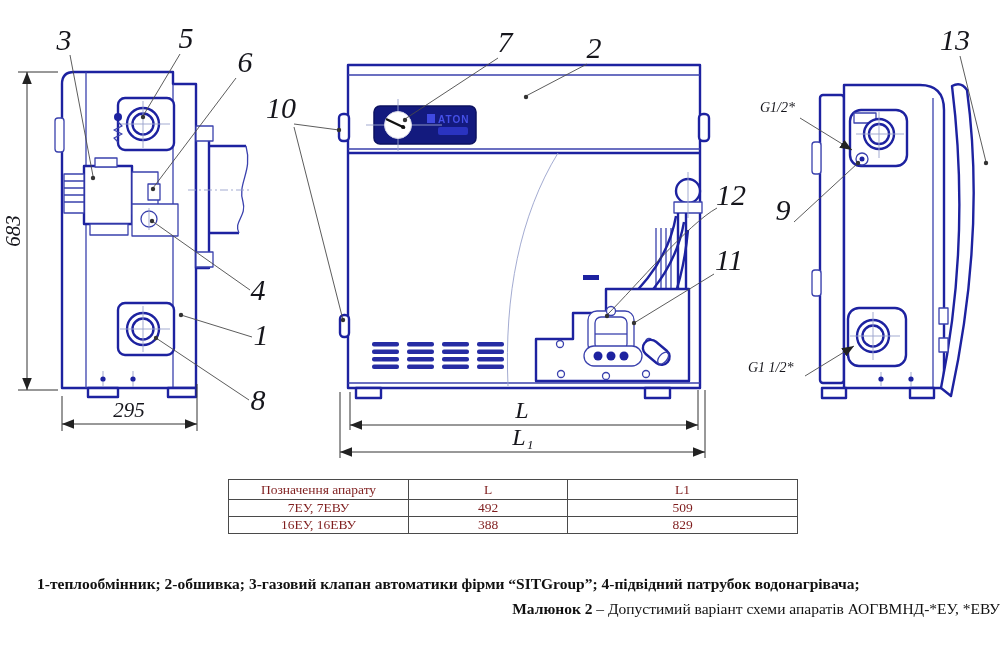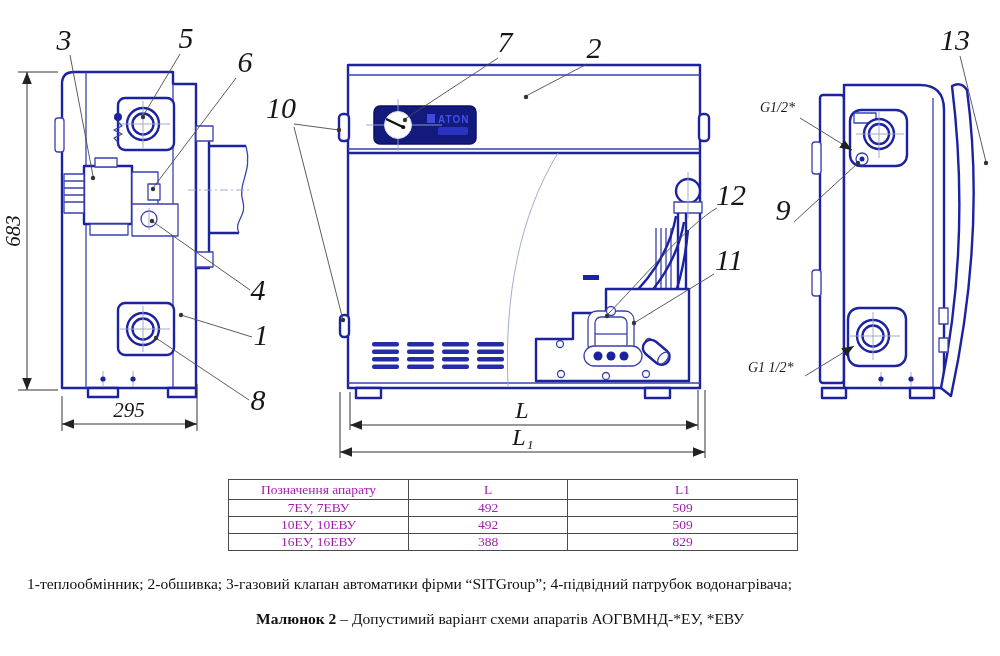--- a/index.html
+++ b/index.html
@@ -14,28 +14,28 @@
   .cl{stroke:#99a1cc;stroke-width:0.9;fill:none;}
   .ld{stroke:#4a4a4a;stroke-width:0.9;fill:none;}
   .dim{stroke:#333;stroke-width:1;fill:none;}
   text.co{font:italic 30px "Liberation Serif",serif;fill:#16161c;}
   text.dm{font:italic 21px "Liberation Serif",serif;fill:#16161c;}
   text.dmL{font:italic 24px "Liberation Serif",serif;fill:#16161c;}
   text.dms{font:italic 13px "Liberation Serif",serif;fill:#16161c;}
   text.g{font:italic 14px "Liberation Serif",serif;fill:#16161c;}
   text.brand{font:bold 10px "Liberation Sans",sans-serif;fill:#4550e8;letter-spacing:1px;}
   .spec-table{position:absolute;left:228px;top:479px;border-collapse:collapse;
-              font-size:13.5px;color:#a21caf;table-layout:fixed;}
+              font-size:13.5px;color:#7f1d1d;table-layout:fixed;}
   .spec-table th,.spec-table td{border:1px solid #4a4a4a;text-align:center;
               font-weight:normal;padding:0;height:16px;line-height:16px;}
   .spec-table th{height:19px;line-height:19px;}
   .c0{width:180px;} .c1{width:159px;} .c2{width:230px;}
   .legend{position:absolute;left:0;top:575px;width:1000px;font-size:15.5px;line-height:18.5px;}
-  .legend .ln{padding-left:27px;white-space:nowrap;}
-  .caption{text-align:center;margin-top:16px;}
+  .legend .ln{padding-left:37px;white-space:nowrap;font-weight:bold;}
+  .caption{text-align:right;margin-top:6px;}
   .caption b{font-weight:bold;}
 </style>
 </head>
 <body>
 
 <div class="page">
 
 <svg class="draw" width="1000" height="470" viewBox="0 0 1000 470">
   <defs>
     <marker id="arr" viewBox="0 0 10 8" refX="10" refY="4" markerWidth="12" markerHeight="10" markerUnits="userSpaceOnUse" orient="auto-start-reverse">
@@ -318,25 +318,20 @@
     <th>Позначення апарату</th>
     <th>L</th>
     <th>L1</th>
   </tr>
   <tr>
     <td>7ЕУ, 7ЕВУ</td>
     <td>492</td>
     <td>509</td>
   </tr>
   <tr>
-    <td>10ЕУ, 10ЕВУ</td>
-    <td>492</td>
-    <td>509</td>
-  </tr>
-  <tr>
     <td>16ЕУ, 16ЕВУ</td>
     <td>388</td>
     <td>829</td>
   </tr>
 </tbody>
     </table>
 
 <div class="legend">
   <div class="ln">1-теплообмінник; 2-обшивка; 3-газовий клапан автоматики фірми “SITGroup”; 4-підвідний патрубок водонагрівача;</div>
   <div class="caption"><b>Малюнок 2</b><span> – Допустимий  варіант схеми апаратів АОГВМНД-*ЕУ, *ЕВУ</span></div>

